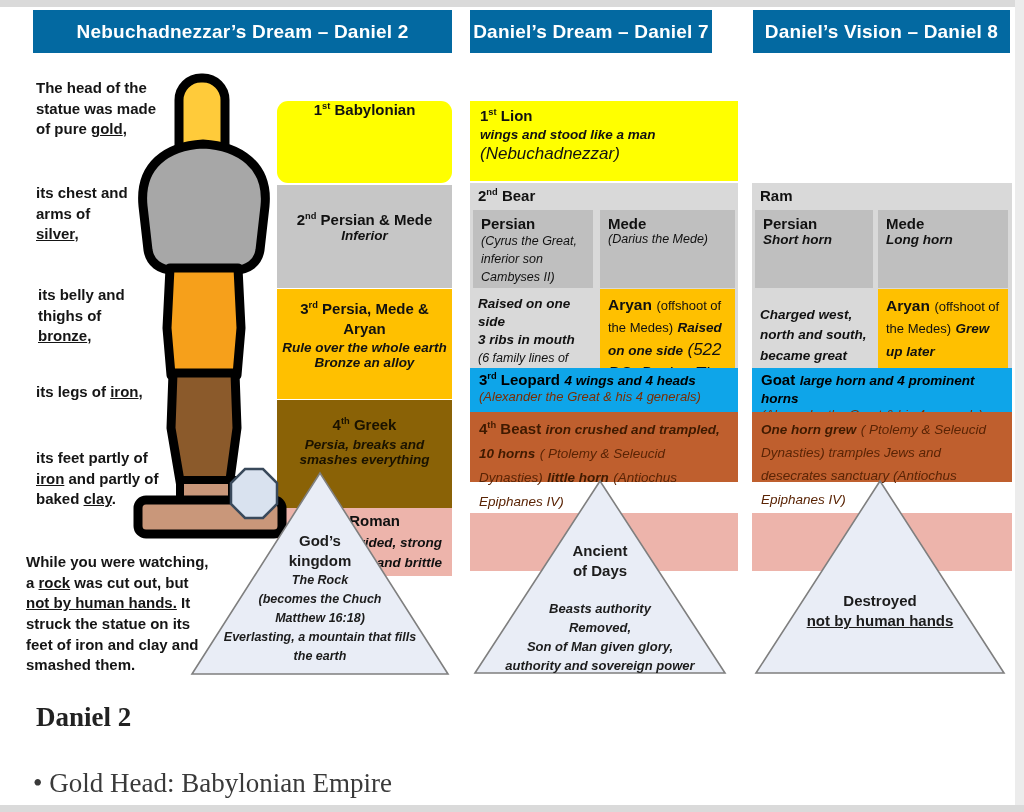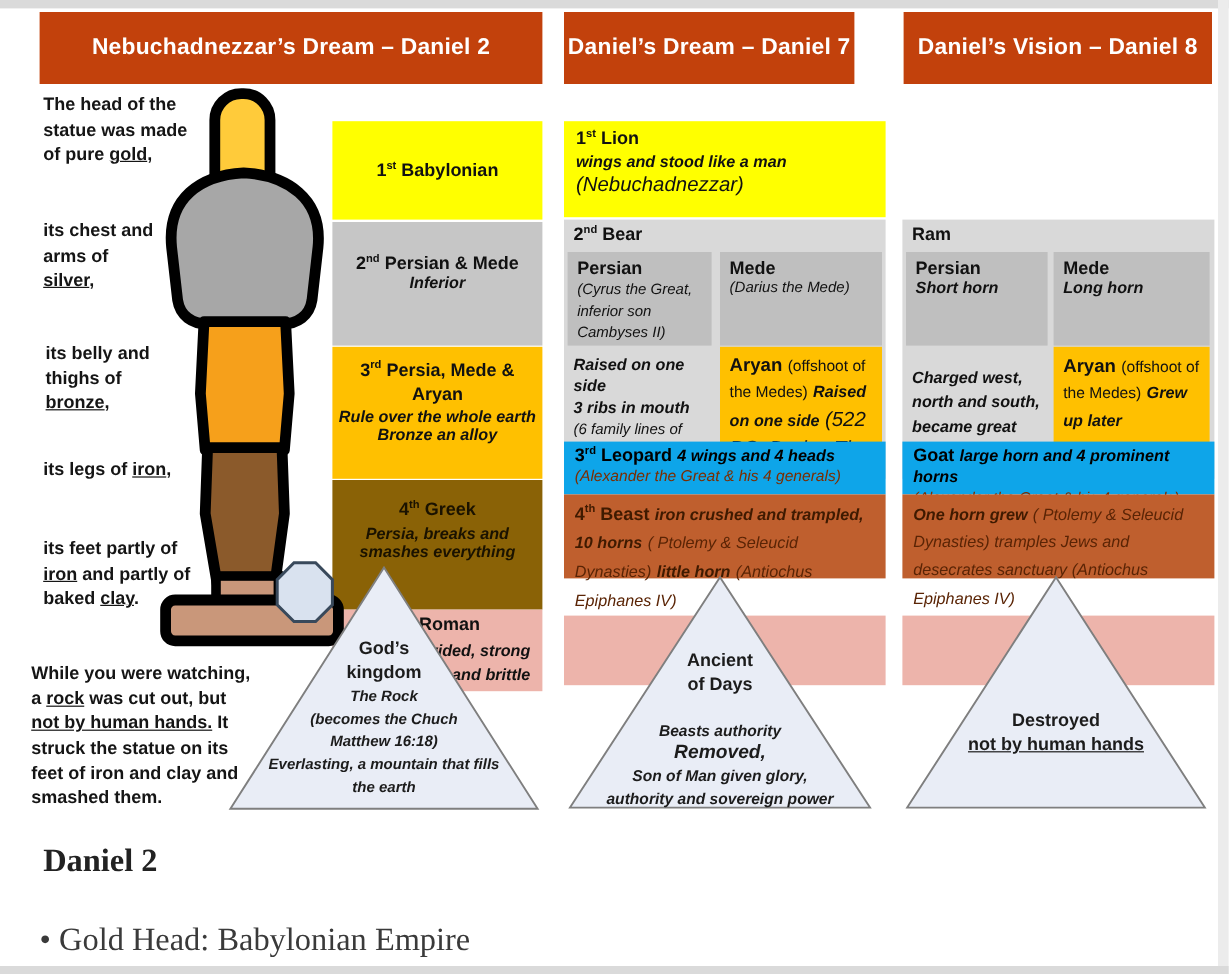--- a/index.html
+++ b/index.html
@@ -1,19 +1,19 @@
 <!DOCTYPE html>
 <html><head>
 <meta charset="utf-8">
 <style>
   html,body{margin:0;padding:0;width:1024px;height:812px;background:#ffffff;
     font-family:"Liberation Sans",sans-serif;position:relative;overflow:hidden;}
   .abs{position:absolute;}
   .strip{position:absolute;background:#dadada;}
-  .hdr{position:absolute;height:60px;background:#c2410c;color:#ffffff;font-weight:bold;
+  .hdr{position:absolute;height:43px;background:#0369a1;color:#ffffff;font-weight:bold;
     font-size:19px;display:flex;align-items:center;justify-content:center;letter-spacing:.2px;}
   .note{position:absolute;font-weight:bold;font-size:15px;line-height:1.38;color:#151515;z-index:3;}
   .u{text-decoration:underline;}
   .box{position:absolute;color:#111;margin-top:31px;}
   sup{font-size:0.62em;vertical-align:super;line-height:0;}
   .c{text-align:center;}
   .bt{font-weight:bold;font-size:15px;}
   .bi{font-style:italic;font-size:17px;}
   .bbi{font-weight:bold;font-style:italic;font-size:13.5px;}
   .yellow{background:#FFFF00;}
@@ -57,21 +57,21 @@
 <svg class="abs" style="left:125px;top:70px;overflow:visible;z-index:2;" width="160" height="475" viewBox="0 0 160 475">
   <rect x="54" y="8" width="46" height="92" rx="22" fill="#FFCB3A" stroke="#000" stroke-width="9"></rect>
   <path d="M78,74 C42,76 14,95 18,136 L23,180 C25,193 35,200 48,200 L110,200 C123,200 133,193 135,180 L140,136 C144,95 114,76 78,74 Z" fill="#A7A7A7" stroke="#000" stroke-width="9" stroke-linejoin="round"></path>
   <path d="M45,198 L113,198 L116,258 L112,305 L46,305 L42,258 Z" fill="#F6A01B" stroke="#000" stroke-width="9" stroke-linejoin="round"></path>
   <path d="M48,303 L110,303 L112,358 L104,417 L56,417 L46,358 Z" fill="#8B5A2B" stroke="#000" stroke-width="9" stroke-linejoin="round"></path>
   <rect x="55" y="410" width="52" height="24" fill="#C9977A" stroke="#000" stroke-width="8"></rect>
   <rect x="13" y="430" width="144" height="34" rx="8" fill="#C9977A" stroke="#000" stroke-width="9"></rect>
   <polygon points="120,399 138,399 152,413 152,434 138,448 120,448 106,434 106,413" fill="#D9E2EF" stroke="#39495B" stroke-width="2.5"></polygon>
 </svg>
 
-<div class="box yellow c" style="left:277px;top:70px;width:175px;height:82px;display:flex;align-items:center;justify-content:center;">
+<div class="box yellow c" style="left:277px;top:70px;width:175px;height:82px;display:flex;align-items:flex-start;justify-content:center;border-radius:11px;">
   <span class="bt"><span>1</span><sup>st</sup> <span>Babylonian</span></span>
 </div>
 
 <div class="box gray1 c" style="left:277px;top:154px;width:175px;height:103px;padding-top:0;">
   <div class="bt" style="margin-top:26px;"><span>2</span><sup>nd</sup> <span>Persian &amp; Mede</span></div>
   <div class="bbi">Inferior</div>
 </div>
 
 <div class="box amber c" style="left:277px;top:258px;width:175px;height:110px;">
   <div class="bt" style="margin:10px auto 0;width:158px;line-height:1.35;"><span>3</span><sup>rd</sup> <span>Persia, Mede &amp; Aryan</span></div>
@@ -152,21 +152,21 @@
 
 <div class="tri" style="left:473px;top:479px;width:254px;height:196px;">
   <svg width="254" height="196" viewBox="0 0 254 196">
     <polygon points="127,2 2,194 252,194" fill="#E9EDF6" stroke="#7F7F7F" stroke-width="1.6"></polygon>
   </svg>
   <div class="tri-text" style="top:62px;">
     <div class="tt">Ancient</div>
     <div class="tt">of Days</div>
     <div style="height:18px;"></div>
     <div class="tb" style="font-size:13px;">Beasts authority</div>
-    <div class="tb" style="font-size:16px;">Removed,</div>
+    <div class="tb" style="font-size:13px;">Removed,</div>
     <div class="tb" style="font-size:13px;">Son of Man given glory,</div>
     <div class="tb" style="font-size:13px;">authority and sovereign power</div>
   </div>
 </div>
 
 <div class="box band" style="left:752px;top:152px;width:260px;height:216px;">
   <div class="bt" style="padding:4px 8px;">Ram</div>
   <div class="cell" style="left:3px;top:27px;width:102px;height:68px;">
     <div class="bt">Persian</div>
     <div class="bbi">Short horn</div>

